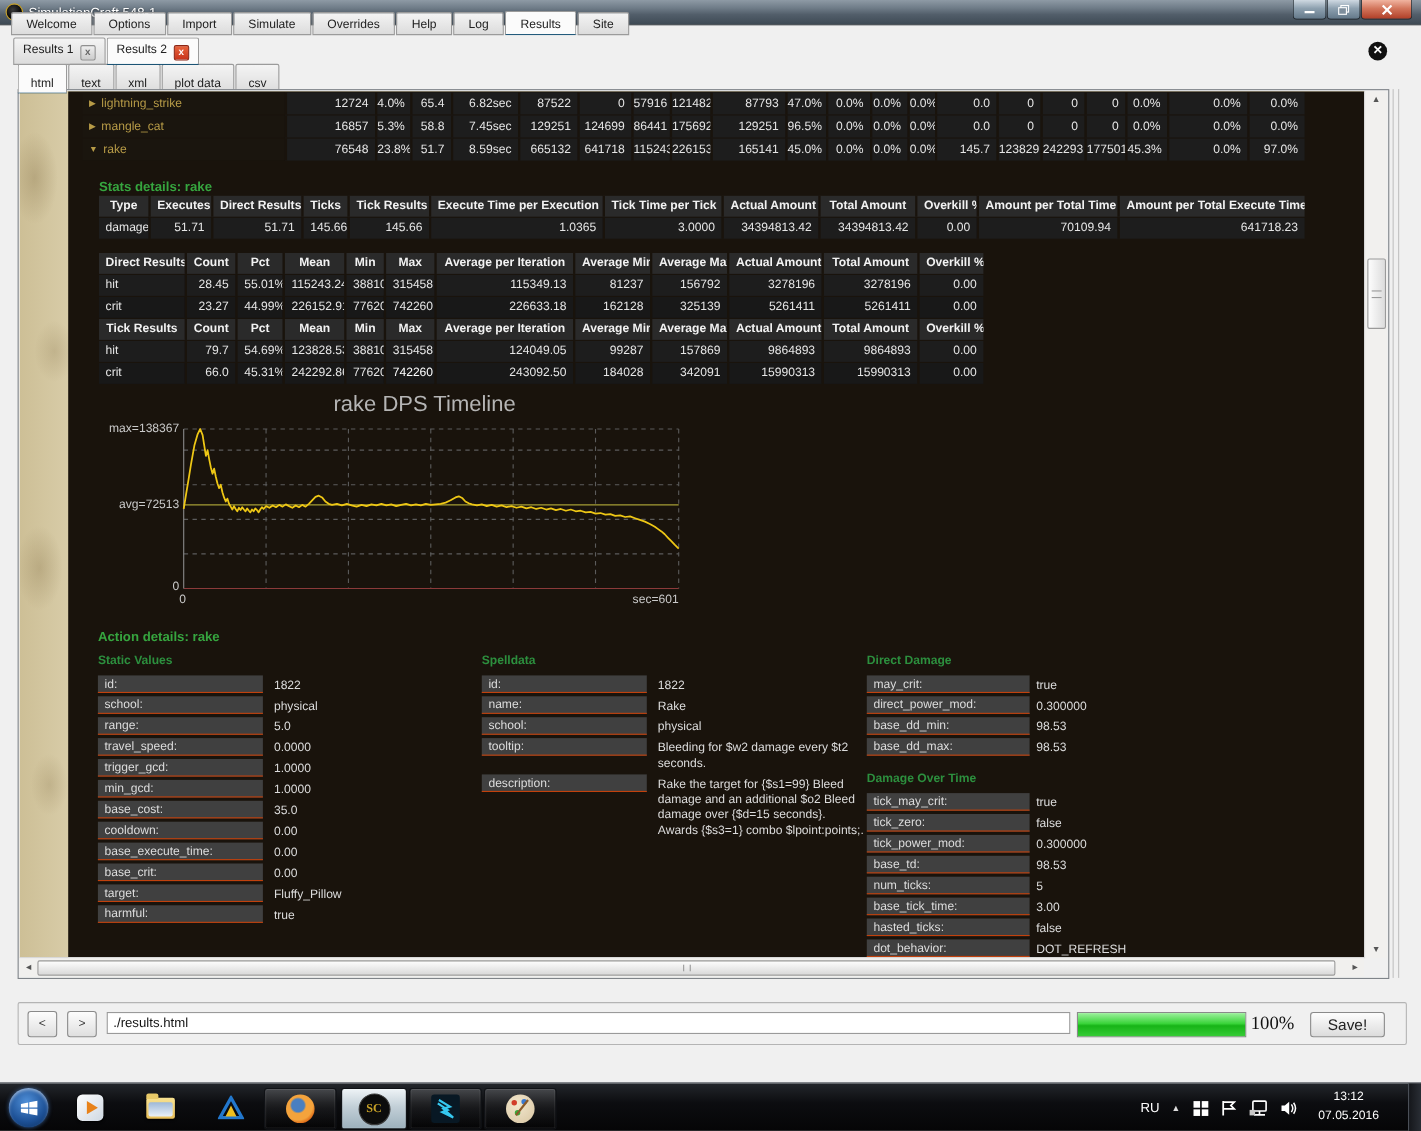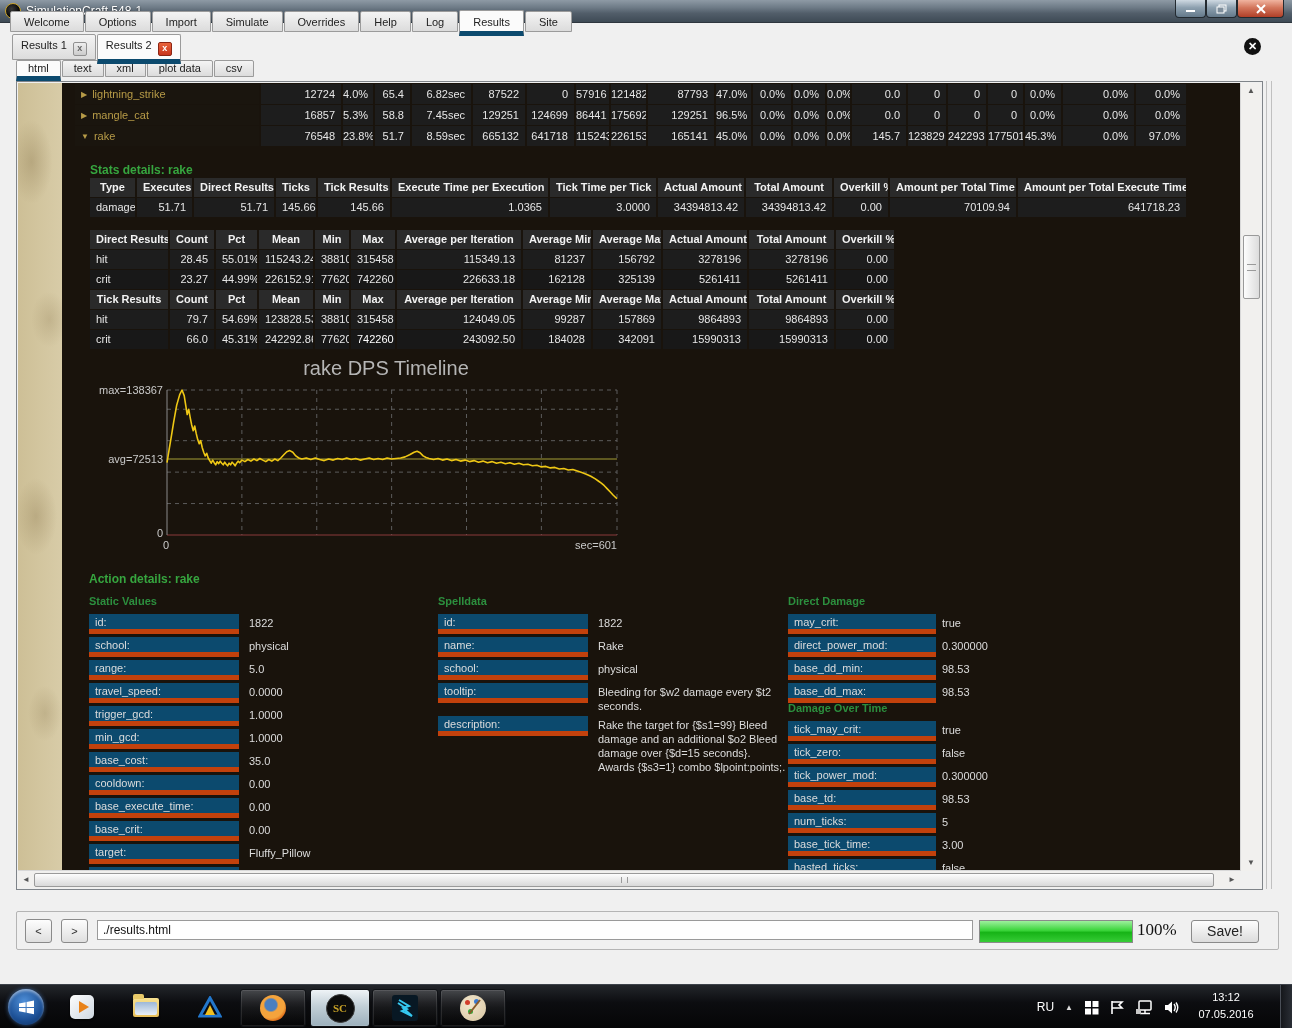--- a/index.html
+++ b/index.html
@@ -18,30 +18,30 @@
   .wbtn{width:29px;height:17px;border:1px solid #232a30;border-top:none;
     border-radius:0 0 4px 4px;background:linear-gradient(180deg,#cfd9e2,#8da0af 45%,#5f7浅 0);
     background:linear-gradient(180deg,#cfd9e2,#8da0af 45%,#64798a);display:flex;align-items:center;justify-content:center;}
   .wbtn.close{width:45px;background:linear-gradient(180deg,#f0b4a0,#d3765c 45%,#b03f28);}
   .wbtn svg{display:block;}
 
   
   .tab{display:inline-block;font-size:11px;color:#222;padding:4px 13px 3px;
     background:linear-gradient(180deg,#f4f4f4,#dcdcdc);border:1px solid #9b9b9b;
     border-radius:2px 2px 0 0;margin-right:1px;cursor:default;}
-  .tab.sel{background:#fbfbfb;position:relative;z-index:3;padding-top:5px;margin-top:-2px;border-bottom:5px solid #0c4a6e;}
+  .tab.sel{background:#fbfbfb;position:relative;z-index:3;padding-top:5px;margin-top:-2px;border-bottom:1px solid #0c4a6e;}
   .main-tabs{position:absolute;left:10px;top:11px;height:23px;white-space:nowrap;}
   .result-tabs{position:absolute;left:12px;top:34px;height:23px;white-space:nowrap;}
   .result-tabs .tab{padding:4px 8px 3px;}
   .closebox{display:inline-block;width:12px;height:12px;margin-left:6px;vertical-align:-2px;
     border:1px solid #909090;border-radius:2px;background:linear-gradient(#eee,#ccc);
     color:#666;font-size:9px;line-height:11px;text-align:center;font-weight:bold;}
   .closebox.red{background:linear-gradient(#e8643c,#c8341c);border-color:#8c2514;color:#fff;}
   .view-tabs{position:absolute;left:16px;top:58px;height:21px;white-space:nowrap;}
-  .view-tabs .tab{padding:1px 11px 2px;}
+  .view-tabs .tab{padding:11px 11px 2px;}
   .closeall{position:absolute;right:31px;top:38px;width:17px;height:17px;border-radius:50%;
     background:#111;color:#fff;text-align:center;font-size:11px;line-height:17px;font-weight:bold;}
 
   
   .content-frame{position:absolute;left:16px;top:81px;width:1245px;height:807px;
     border:1px solid #7f8489;background:#f0f0f0;}
   .viewport{position:absolute;left:1px;top:1px;width:1223px;height:788px;overflow:hidden;
     background:#d5c8a2;}
   .parchment{position:absolute;left:0;top:0;width:45px;height:100%;
     background:
@@ -126,21 +126,21 @@
   .dps{fill:none;stroke:#eec715;stroke-width:1.6;stroke-linejoin:round;}
   .ylabel{position:absolute;left:0;width:77px;text-align:right;color:#cacaca;font-size:11px;}
   .ylabel.max{top:27px}.ylabel.avg{top:96px}.ylabel.zero{top:170px}
   .xlabel{position:absolute;top:182px;color:#cacaca;font-size:11px;}
   .xlabel.x0{left:77px}.xlabel.xend{left:411px;width:120px;text-align:right;}
 
   
   .kv{position:absolute;width:360px;}
   .kv-title{color:#2c8f3e;font-size:11px;font-weight:bold;margin-bottom:7px;}
   .kvrow{display:flex;margin-bottom:3px;align-items:flex-start;}
-  .kv .k{width:150px;min-height:14px;background:#0c4a6e;border-bottom:5px solid #c2410c;
+  .kv .k{width:150px;min-height:14px;background:#404040;border-bottom:1px solid #c2410c;
     color:#dcdcdc;font-size:11px;padding:2px 6px 1px;box-sizing:border-box;flex:none;}
   .kv .v{margin-left:10px;width:190px;color:#dcdcdc;font-size:11px;line-height:14px;padding-top:2px;}
   #kv-static{left:27px;top:512px;}
   #kv-spell{left:376px;top:512px;}
   #kv-dd{left:726px;top:512px;}
   #kv-dot{left:726px;top:619px;}
   #kv-dd .k,#kv-dot .k{width:148px;}
   #kv-dd .v,#kv-dot .v{margin-left:6px;width:150px;}
 
   

